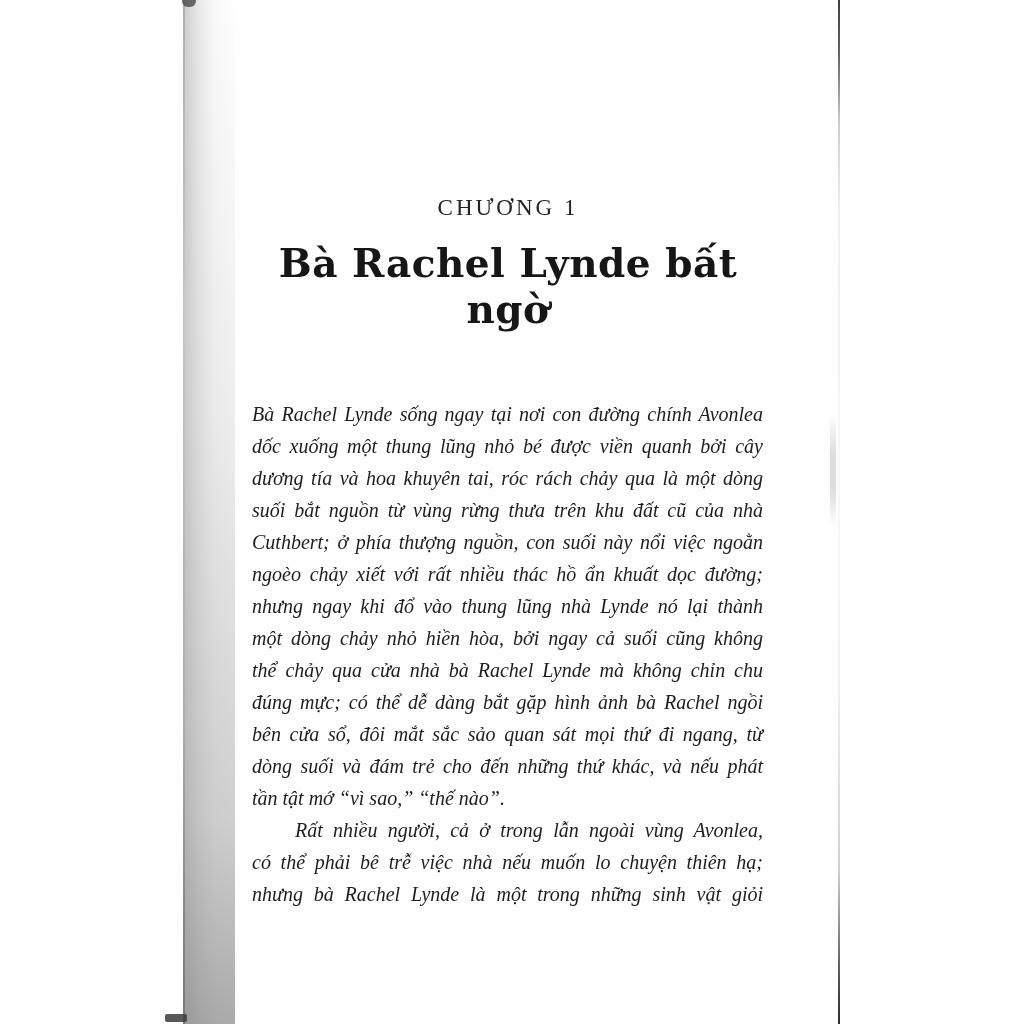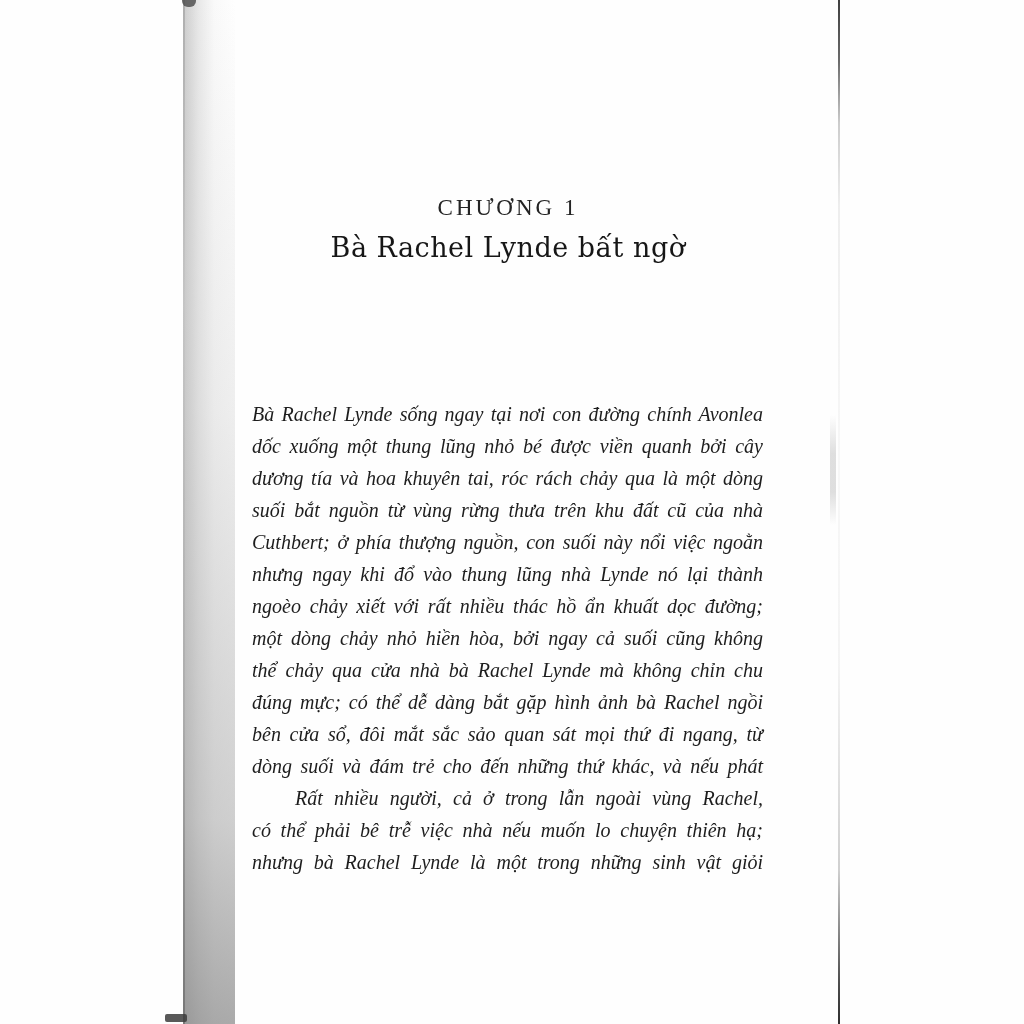--- a/index.html
+++ b/index.html
@@ -44,23 +44,23 @@
   }
 
   
   .heading-wrap { position: absolute; left: 252px; top: 0; width: 512px; text-align: center; }
   .chapter-label {
     position: absolute; top: 195px; width: 100%;
     font-family: "Liberation Serif", serif;
     font-size: 23px; letter-spacing: 3px; color: #242424;
   }
   .chapter-title {
-    position: absolute; top: 232px; width: 100%;
+    position: absolute; top: 240px; width: 100%;
     font-family: "DejaVu Serif", serif;
-    font-weight: 400; font-size: 27px; letter-spacing: 0.5px; color: #161616;
+    font-weight: 700; font-size: 39px; letter-spacing: 0.5px; color: #161616;
   }
 
   
   .textblock {
     position: absolute; left: 252px; top: 398px; width: 511px;
     font-family: "Liberation Serif", serif;
     font-size: 20px; line-height: 32px; color: #1d1d1d;
   }
   .line { white-space: nowrap; font-style: italic; }
   .line.j { text-align: justify; text-align-last: justify; white-space: normal; }
@@ -82,26 +82,27 @@
     <div class="chapter-label">CHƯƠNG 1</div>
     <div class="chapter-title">Bà Rachel Lynde bất ngờ</div>
   </div>
 
   <div class="textblock">
     <div class="line j">Bà Rachel Lynde sống ngay tại nơi con đường chính Avonlea</div>
     <div class="line j">dốc xuống một thung lũng nhỏ bé được viền quanh bởi cây</div>
     <div class="line j">dương tía và hoa khuyên tai, róc rách chảy qua là một dòng</div>
     <div class="line j">suối bắt nguồn từ vùng rừng thưa trên khu đất cũ của nhà</div>
     <div class="line j">Cuthbert; ở phía thượng nguồn, con suối này nổi việc ngoằn</div>
+    <div class="line j">ngoèo chảy xiết với rất nhiều thác hồ ẩn khuất dọc đường;</div>
     <div class="line j">nhưng ngay khi đổ vào thung lũng nhà Lynde nó lại thành</div>
-    <div class="line j">ngoèo chảy xiết với rất nhiều thác hồ ẩn khuất dọc đường;</div>
     <div class="line j">một dòng chảy nhỏ hiền hòa, bởi ngay cả suối cũng không</div>
     <div class="line j">thể chảy qua cửa nhà bà Rachel Lynde mà không chỉn chu</div>
     <div class="line j">đúng mực; có thể dễ dàng bắt gặp hình ảnh bà Rachel ngồi</div>
     <div class="line j">bên cửa sổ, đôi mắt sắc sảo quan sát mọi thứ đi ngang, từ</div>
     <div class="line j">dòng suối và đám trẻ cho đến những thứ khác, và nếu phát</div>
+    <div class="line">tần tật mớ “vì sao,” “thế nào”.</div>
 
-    <div class="line j indent">Rất nhiều người, cả ở trong lẫn ngoài vùng Rachel,</div>
+    <div class="line j indent">Rất nhiều người, cả ở trong lẫn ngoài vùng Avonlea,</div>
     <div class="line j">có thể phải bê trễ việc nhà nếu muốn lo chuyện thiên hạ;</div>
     <div class="line j">nhưng bà Rachel Lynde là một trong những sinh vật giỏi</div>
   </div>
 
 </div>
 
 </body></html>

